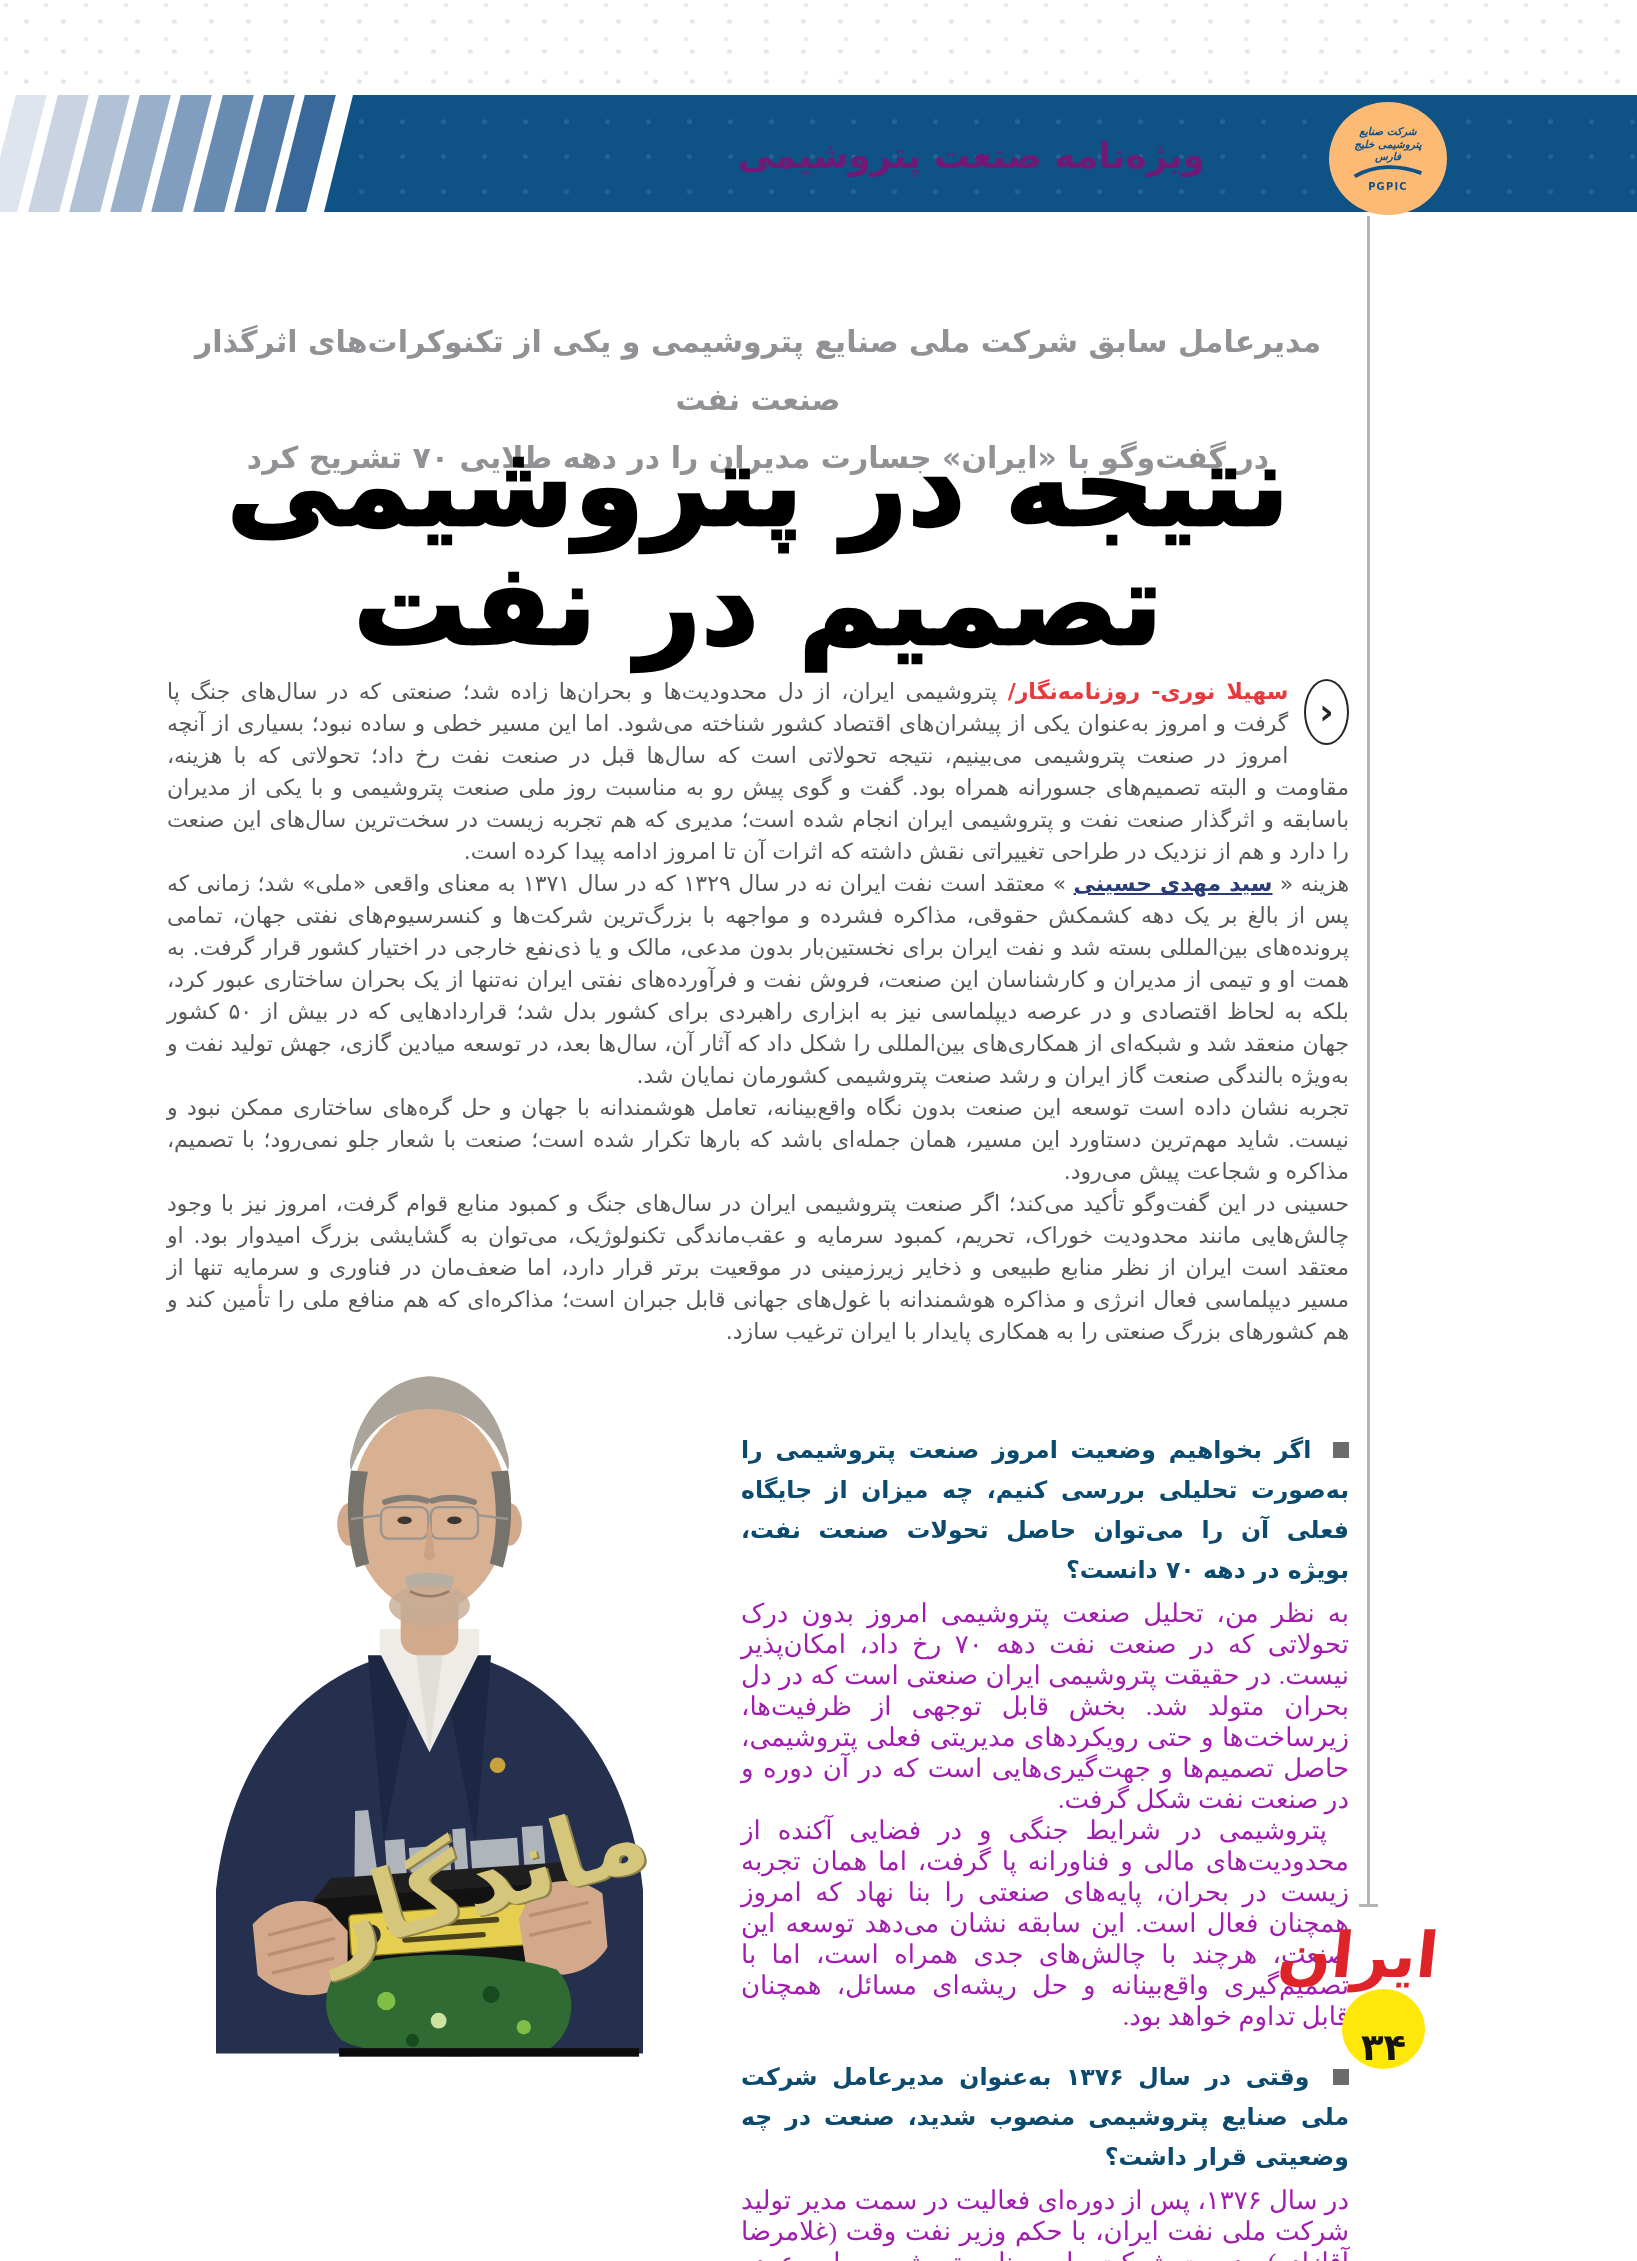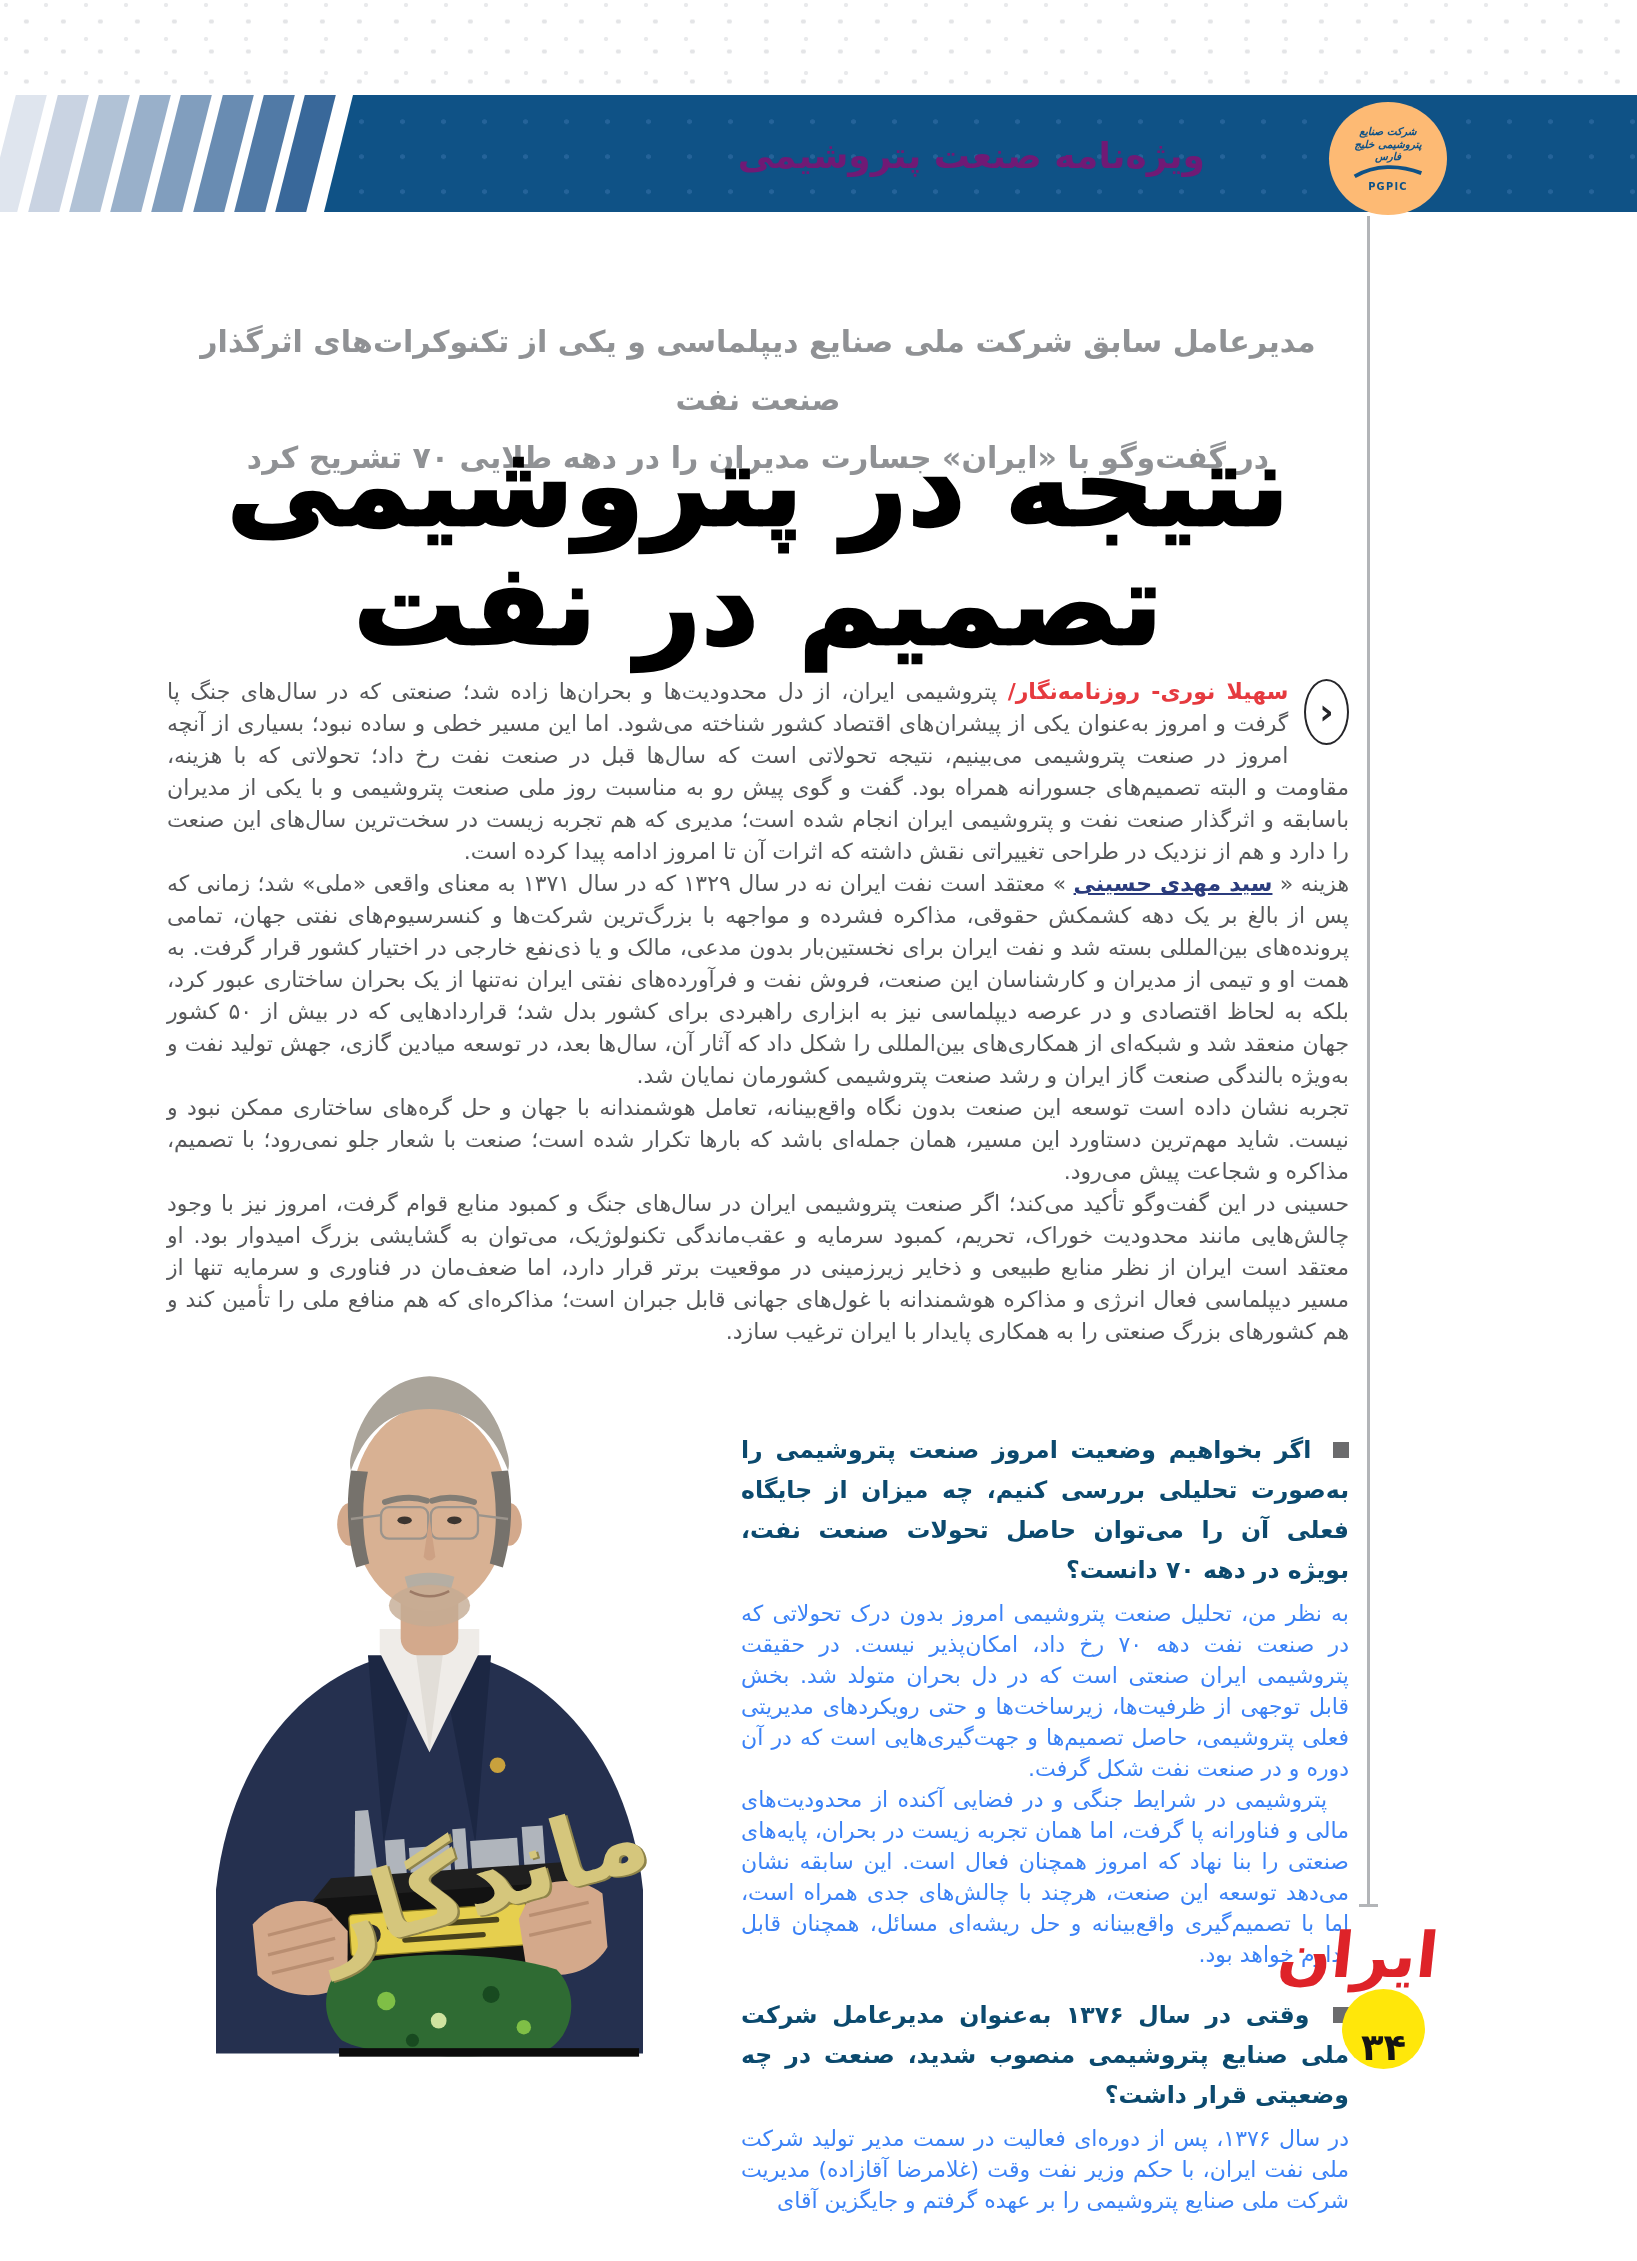--- a/index.html
+++ b/index.html
@@ -46,21 +46,21 @@
   .byline{color:#e63a3f;font-weight:bold;}
   .navy-name{color:#2b3c7d;font-weight:bold;text-decoration:underline;}
   .chevron-badge{float:right;width:41px;height:62px;border:2px solid #26262a;border-radius:50%;
     margin:2.6px 0 3.9px 15.7px;display:flex;align-items:center;justify-content:center;
     font-size:35px;color:#26262a;font-weight:bold;}
   
   .qa{position:absolute;top:1430px;right:288px;width:608px;}
   .question{color:#0c4a6e;font-weight:bold;font-size:23.6px;line-height:40px;text-align:justify;margin:0;}
   .q2{margin-top:25px;}
   .q-bullet{display:inline-block;width:15.7px;height:15.7px;background:#6b6b6d;margin-left:9.2px;}
-  .answer{color:#3b82f6;font-size:22px;line-height:31px;text-align:justify;margin:7.9px 0 0 0;}
+  .answer{color:#a21caf;font-size:26px;line-height:31px;text-align:justify;margin:7.9px 0 0 0;font-family:Liberation Serif, serif;}
   .answer.indent{margin-top:0;text-indent:22px;}
   
   .photo{position:absolute;left:216px;top:1346px;width:427px;height:718px;}
   .award-text{position:absolute;left:368px;top:1815px;width:282px;text-align:center;
     transform:rotate(-16deg);color:#d5c67c;font-size:97px;font-weight:bold;
     text-shadow:2px 2px 0 #8f844a;z-index:5;}
   
   .iran-logo{position:absolute;left:1333px;top:1919px;width:105px;text-align:center;
     color:#de2329;font-size:63px;font-weight:bold;transform:skewX(-6deg);z-index:3;}
   .page-circle{position:absolute;left:1342px;top:1989px;width:83px;height:80px;
@@ -92,21 +92,21 @@
     <svg width="72" height="17" viewBox="0 0 110 26">
       <path d="M4,22 C35,4 72,4 106,17" stroke="#0f5286" stroke-width="6" fill="none"></path>
     </svg>
     <div class="en">PGPIC</div>
   </div>
 
   <div class="vrule"></div>
   <div class="vrule-cap"></div>
 
   <div class="kicker">
-    <div>مدیرعامل سابق شرکت ملی صنایع دیپلماسی و یکی از تکنوکرات‌های اثرگذار صنعت نفت</div>
+    <div>مدیرعامل سابق شرکت ملی صنایع پتروشیمی و یکی از تکنوکرات‌های اثرگذار صنعت نفت</div>
     <div>در گفت‌وگو با «ایران» جسارت مدیران را در دهه طلایی ۷۰ تشریح کرد</div>
   </div>
 
   <div class="title">
     <div>نتیجه در پتروشیمی</div>
     <div>تصمیم در نفت</div>
   </div>
 
   <div class="intro">
     <p>

